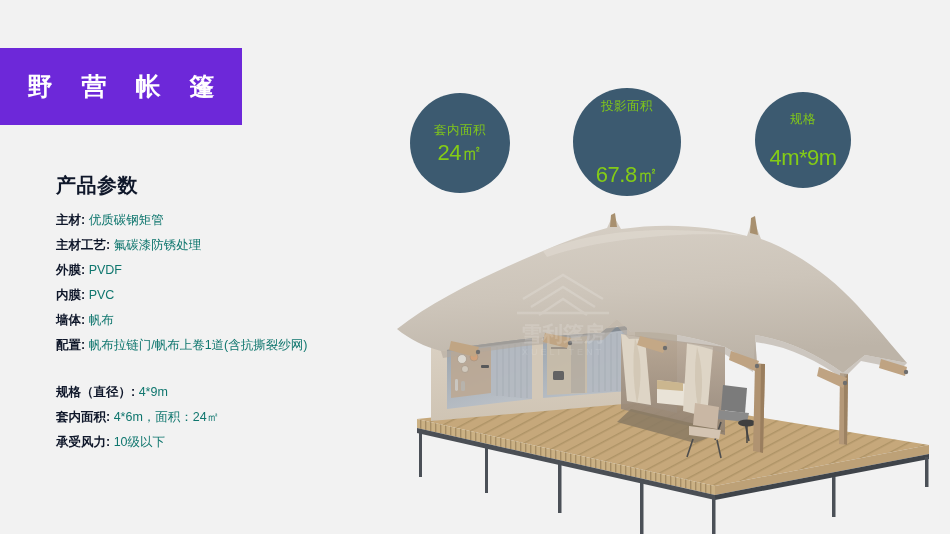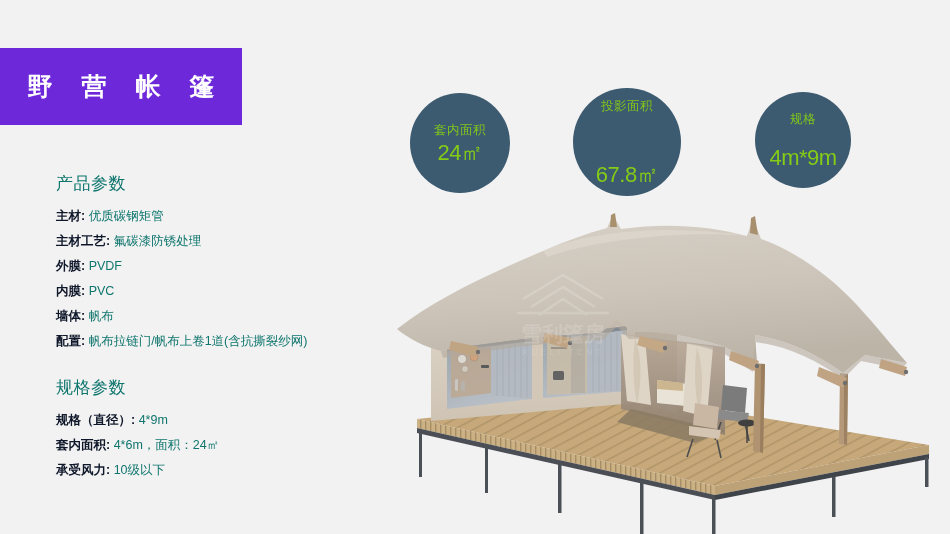--- a/index.html
+++ b/index.html
@@ -36,23 +36,23 @@
     white-space: nowrap;
   }
 
   
   .specs {
     position: absolute;
     left: 56px; top: 172px;
     width: 330px;
   }
   .spec-heading {
-    color: #0f766e;
-    font-size: 17px;
-    font-weight: normal;
+    color: #0f172a;
+    font-size: 20px;
+    font-weight: bold;
     margin-bottom: 9px;
     letter-spacing: .5px;
   }
   .spec-group { margin-bottom: 22px; }
   .spec-row {
     font-size: 12.5px;
     line-height: 25px;
     white-space: nowrap;
   }
   .spec-label {
@@ -135,21 +135,20 @@
         <span class="spec-label">墙体:</span>
         <span class="spec-value">帆布</span>
       </div>
       <div class="spec-row">
         <span class="spec-label">配置:</span>
         <span class="spec-value">帆布拉链门/帆布上卷1道(含抗撕裂纱网)</span>
       </div>
     </div>
 
     <div class="spec-group">
-      <div class="spec-heading">规格参数</div>
       <div class="spec-row">
         <span class="spec-label">规格（直径）:</span>
         <span class="spec-value">4*9m</span>
       </div>
       <div class="spec-row">
         <span class="spec-label">套内面积:</span>
         <span class="spec-value">4*6m，面积：24㎡</span>
       </div>
       <div class="spec-row">
         <span class="spec-label">承受风力:</span>

